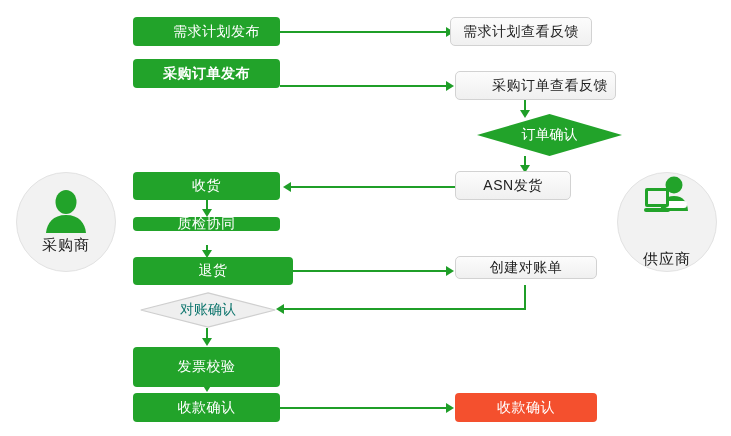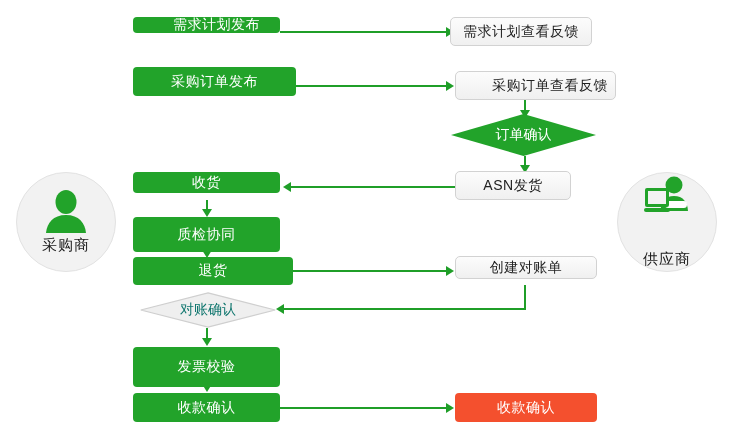--- a/index.html
+++ b/index.html
@@ -111,52 +111,52 @@
 
   <div class="ln lnv" style="left:206px;top:328px;height:14px;"></div>
   <div class="arrow ar-down" style="left:202px;top:338px;"></div>
 
   <div class="ln lnv" style="left:206px;top:375px;height:12px;"></div>
   <div class="arrow ar-down" style="left:202px;top:384px;"></div>
 
   <div class="ln lnh" style="left:280px;top:407px;width:166px;"></div>
   <div class="arrow ar-right" style="left:446px;top:403px;"></div>
 
-  <div class="node green" style="left:133px;top:17px;width:147px;height:16px;padding-left:20px;">
+  <div class="node green" style="left:133px;top:17px;width:147px;height:29px;padding-left:20px;">
     <span>需求计划发布</span>
   </div>
 
   <div class="node grey" style="left:450px;top:17px;width:142px;height:29px;">
     <span>需求计划查看反馈</span>
   </div>
 
-  <div class="node green" style="left:133px;top:67px;width:163px;height:29px;">
+  <div class="node green" style="left:133px;top:59px;width:147px;height:29px;font-weight:bold;">
     <span>采购订单发布</span>
   </div>
 
   <div class="node grey" style="left:455px;top:71px;width:161px;height:29px;padding-left:29px;">
     <span>采购订单查看反馈</span>
   </div>
 
-  <div class="diamond green" style="left:451px;top:114px;width:145px;height:42px;">
+  <div class="diamond green" style="left:477px;top:114px;width:145px;height:42px;">
     <svg class="shape" viewBox="0 0 145 42" preserveAspectRatio="none">
       <polygon points="72.5,0 145,21 72.5,42 0,21" fill="#22a32a"></polygon>
     </svg>
     <span class="dlabel">订单确认</span>
   </div>
 
   <div class="node grey" style="left:455px;top:171px;width:116px;height:29px;">
     <span>ASN发货</span>
   </div>
 
-  <div class="node green" style="left:133px;top:172px;width:147px;height:21px;">
+  <div class="node green" style="left:133px;top:172px;width:147px;height:28px;">
     <span>收货</span>
   </div>
 
-  <div class="node green" style="left:133px;top:217px;width:147px;height:35px;text-align:right;">
+  <div class="node green" style="left:133px;top:217px;width:147px;height:14px;text-align:right;">
     <span>质检协同</span>
   </div>
 
   <div class="node green" style="left:133px;top:257px;width:160px;height:28px;">
     <span>退货</span>
   </div>
 
   <div class="node grey" style="left:455px;top:256px;width:142px;height:23px;">
     <span>创建对账单</span>
   </div>

